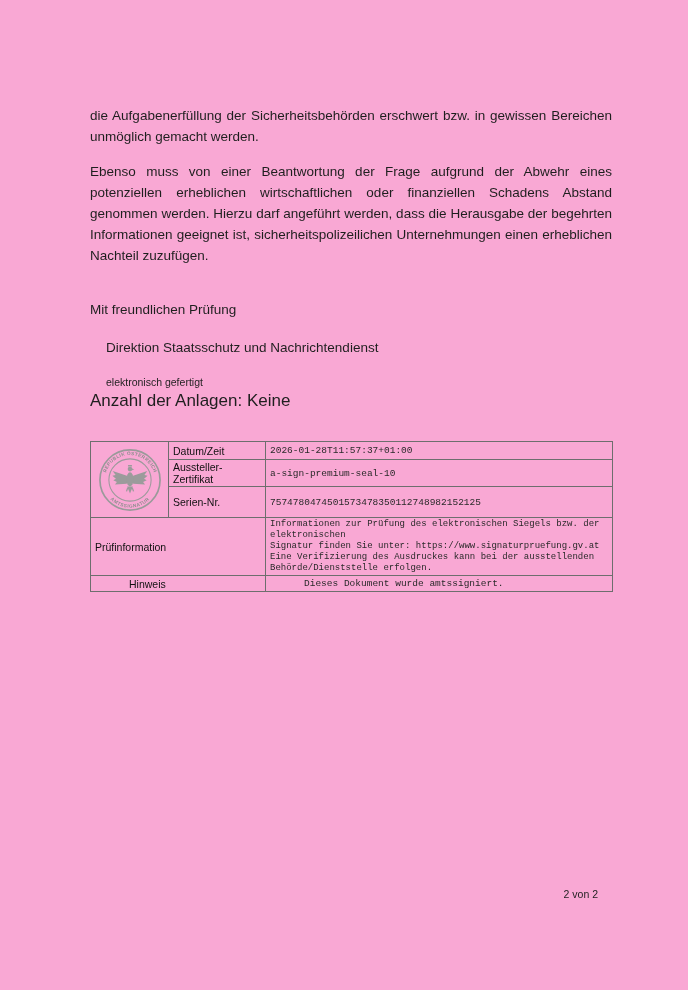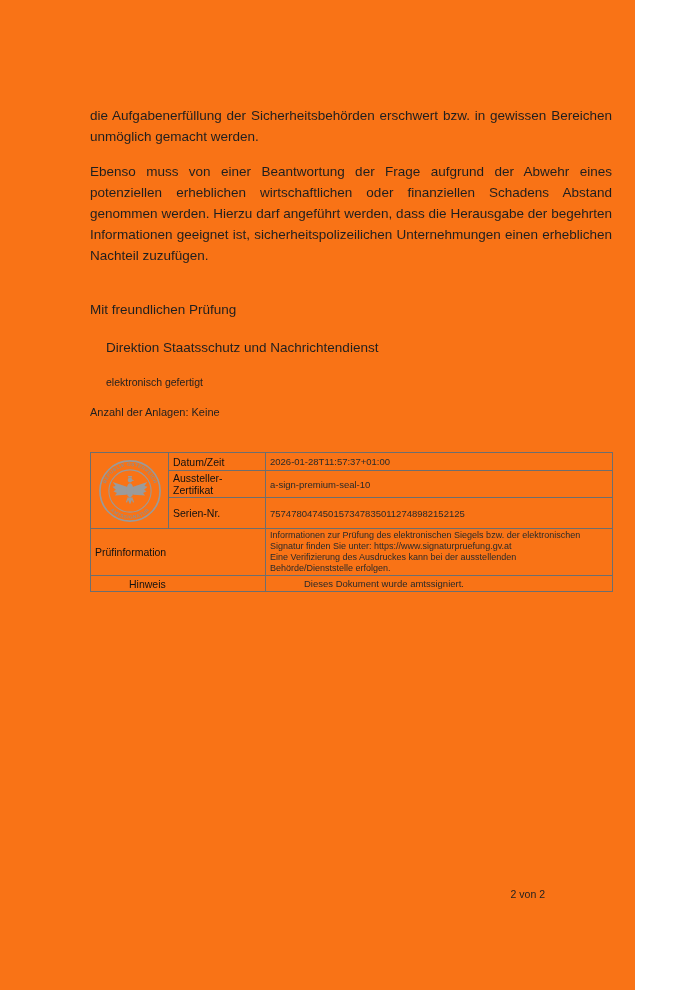--- a/index.html
+++ b/index.html
@@ -2,23 +2,23 @@
 <html lang="de"><head>
 <meta charset="utf-8">
 <style>
   html, body {
     margin: 0;
     padding: 0;
     background: #ffffff;
   }
   .page {
     position: relative;
-    width: 635px;
+    width: 688px;
     height: 990px;
-    background: #f97316;
+    background: #f9a8d4;
     font-family: "Liberation Sans", sans-serif;
     color: #1f1f1f;
     overflow: hidden;
   }
   .content {
     position: absolute;
     top: 105px;
     left: 90px;
     width: 522px;
   }
@@ -37,23 +37,23 @@
     font-size: 13.5px;
     line-height: 22px;
     margin: 16px;
   }
   .electronic {
     font-size: 10.5px;
     line-height: 14px;
     margin: 10px 0 0 16px;
   }
   .attachments {
-    font-size: 11px;
+    font-size: 17px;
     line-height: 20px;
-    margin: 13px 0 0 0;
+    margin: 2px 0 0 0;
   }
   table.sig-table {
     margin-top: 30px;
     border-collapse: collapse;
     width: 522px;
     table-layout: fixed;
   }
   table.sig-table td {
     border: 1px solid #6e6e6e;
     padding: 1px 4px;
@@ -63,21 +63,21 @@
     text-align: center;
     vertical-align: middle;
     padding: 2px;
   }
   td.label-cell {
     font-size: 10.5px;
     color: #111;
     margin-top: 28px;
   }
   td.value-cell {
-    font-family: Liberation Sans, sans-serif;
+    font-family: Liberation Mono, monospace;
     font-size: 9.5px;
     color: #2a2a2a;
     padding-left: 6px;
   }
   td.value-multiline {
     white-space: pre-line;
     font-size: 9px;
     line-height: 11px;
     padding-top: 2px;
     padding-bottom: 2px;

